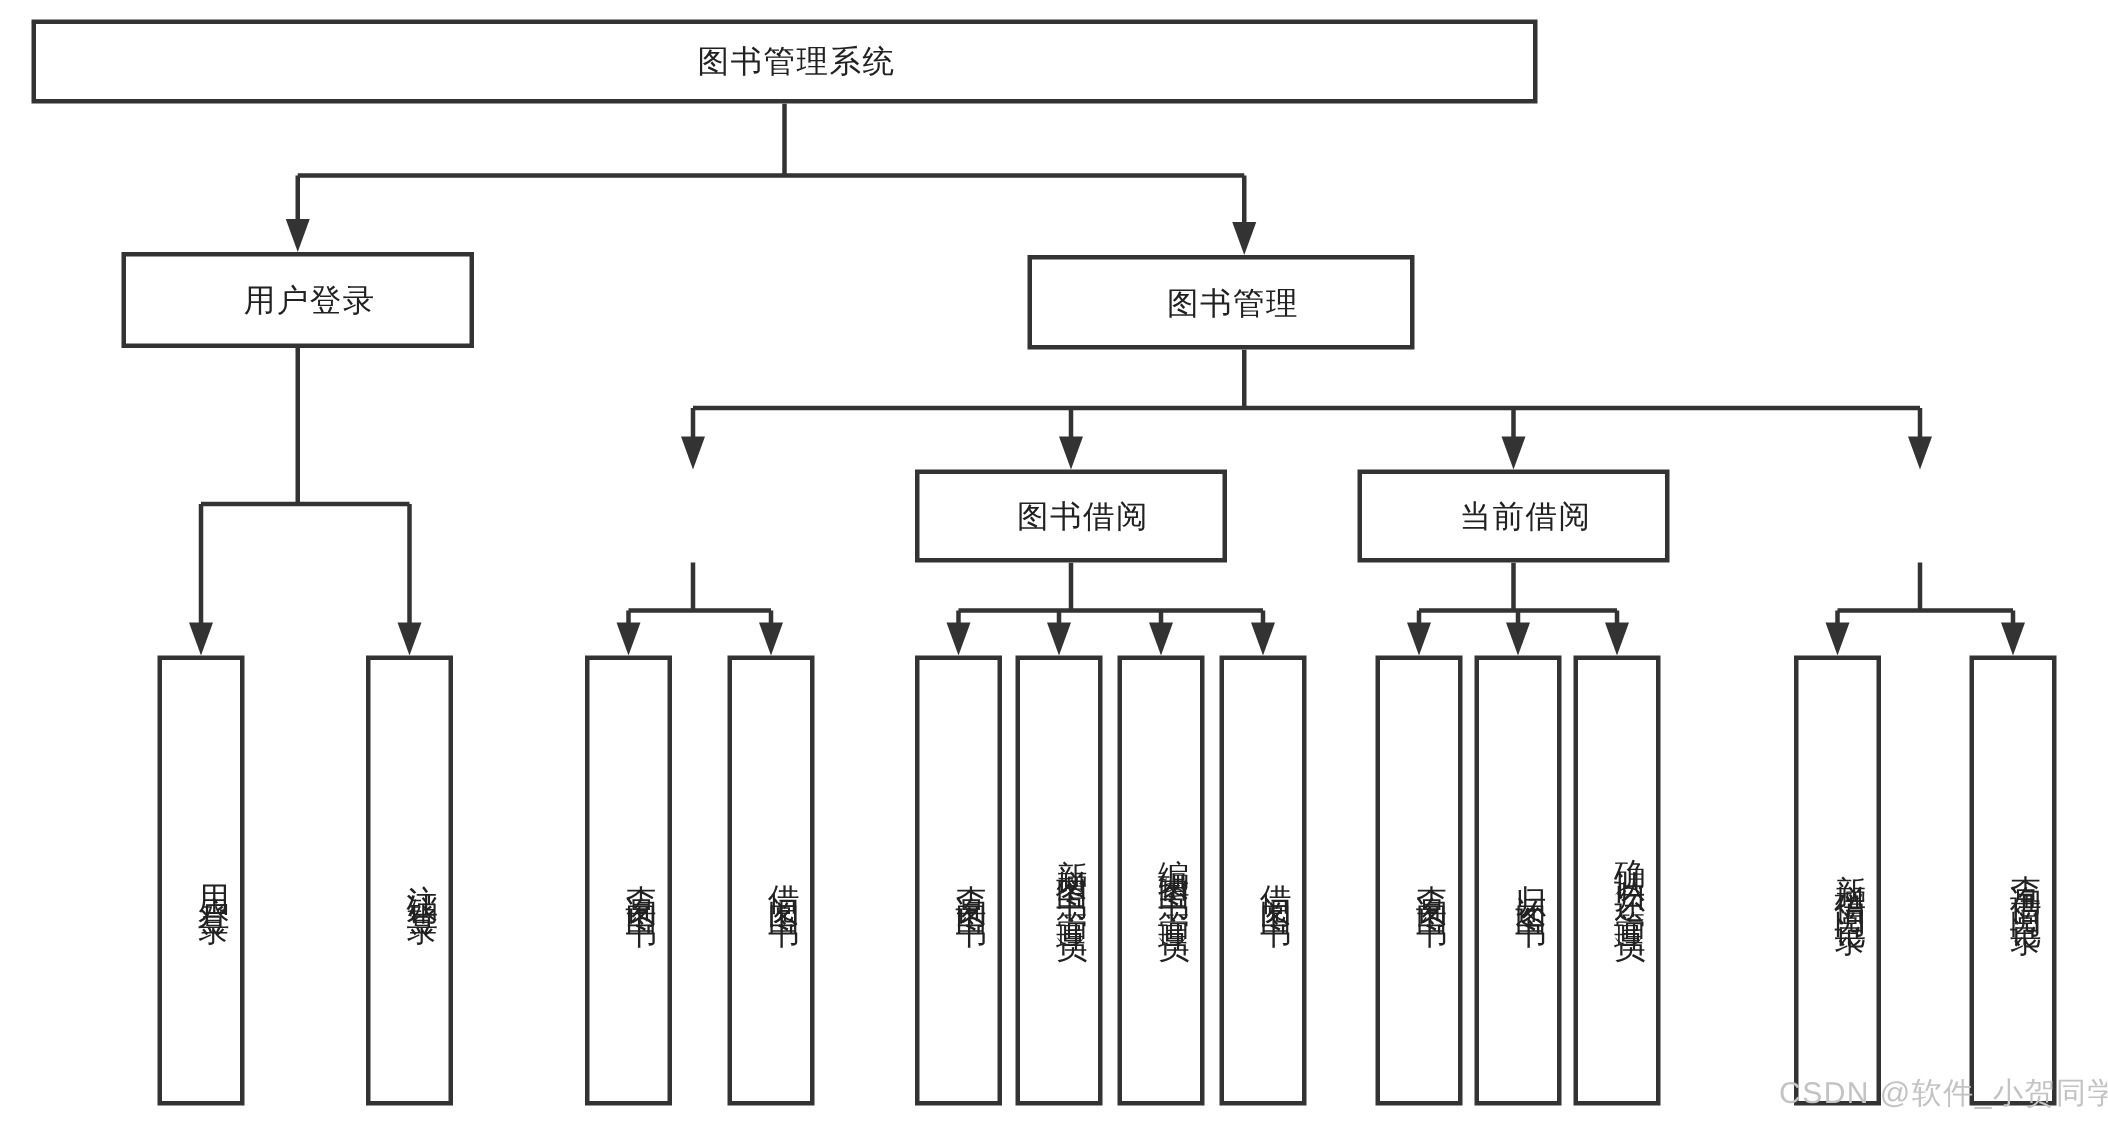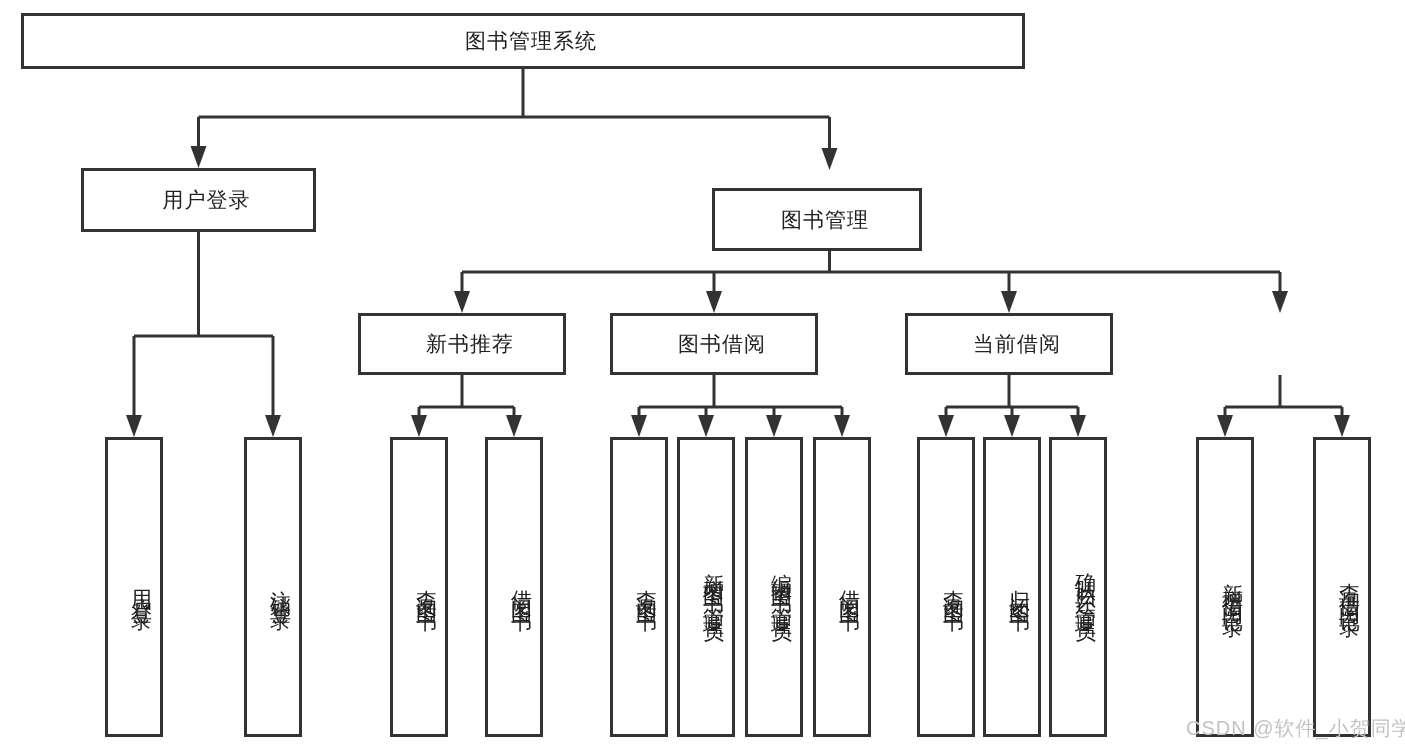--- a/index.html
+++ b/index.html
@@ -47,21 +47,21 @@
   .node.vertical {
     writing-mode: vertical-rl;
     text-orientation: upright;
     letter-spacing: 7px;
     font-size: 21px;
     line-height: 1;
   }
   
   .n-root  { left: 21px;  top: 13px;  width: 1004px; height: 56px; }
   .n-login { left: 81px;  top: 168px; width: 235px;  height: 64px; }
-  .n-bmgmt { left: 712px; top: 170px; width: 210px;  height: 63px; margin-top: 18px; }
+  .n-bmgmt { left: 685px; top: 170px; width: 258px;  height: 63px; }
 
   .lvl3 { top: 313px; height: 62px; width: 208px; }
   .n-nbr { left: 358px; }
   .n-bbw { left: 610px; }
   .n-cbw { left: 905px; }
   .n-brr { left: 1176px; }
 
   .leaf { top: 437px; height: 300px; width: 58px; }
   .n-a1 { left: 105px; }
   .n-a2 { left: 244px; }
@@ -133,23 +133,20 @@
     <span>图书管理系统</span>
   </div>
 
   <div class="node n-login">
     <span>用户登录</span>
   </div>
   <div class="node n-bmgmt">
     <span>图书管理</span>
   </div>
 
-  <div class="node lvl3 n-nbr">
-    <span>新书推荐</span>
-  </div>
   <div class="node lvl3 n-bbw">
     <span>图书借阅</span>
   </div>
   <div class="node lvl3 n-cbw">
     <span>当前借阅</span>
   </div>
 
   <div class="node vertical leaf n-a1">用户登录</div>
   <div class="node vertical leaf n-a2">注销登录</div>
 

